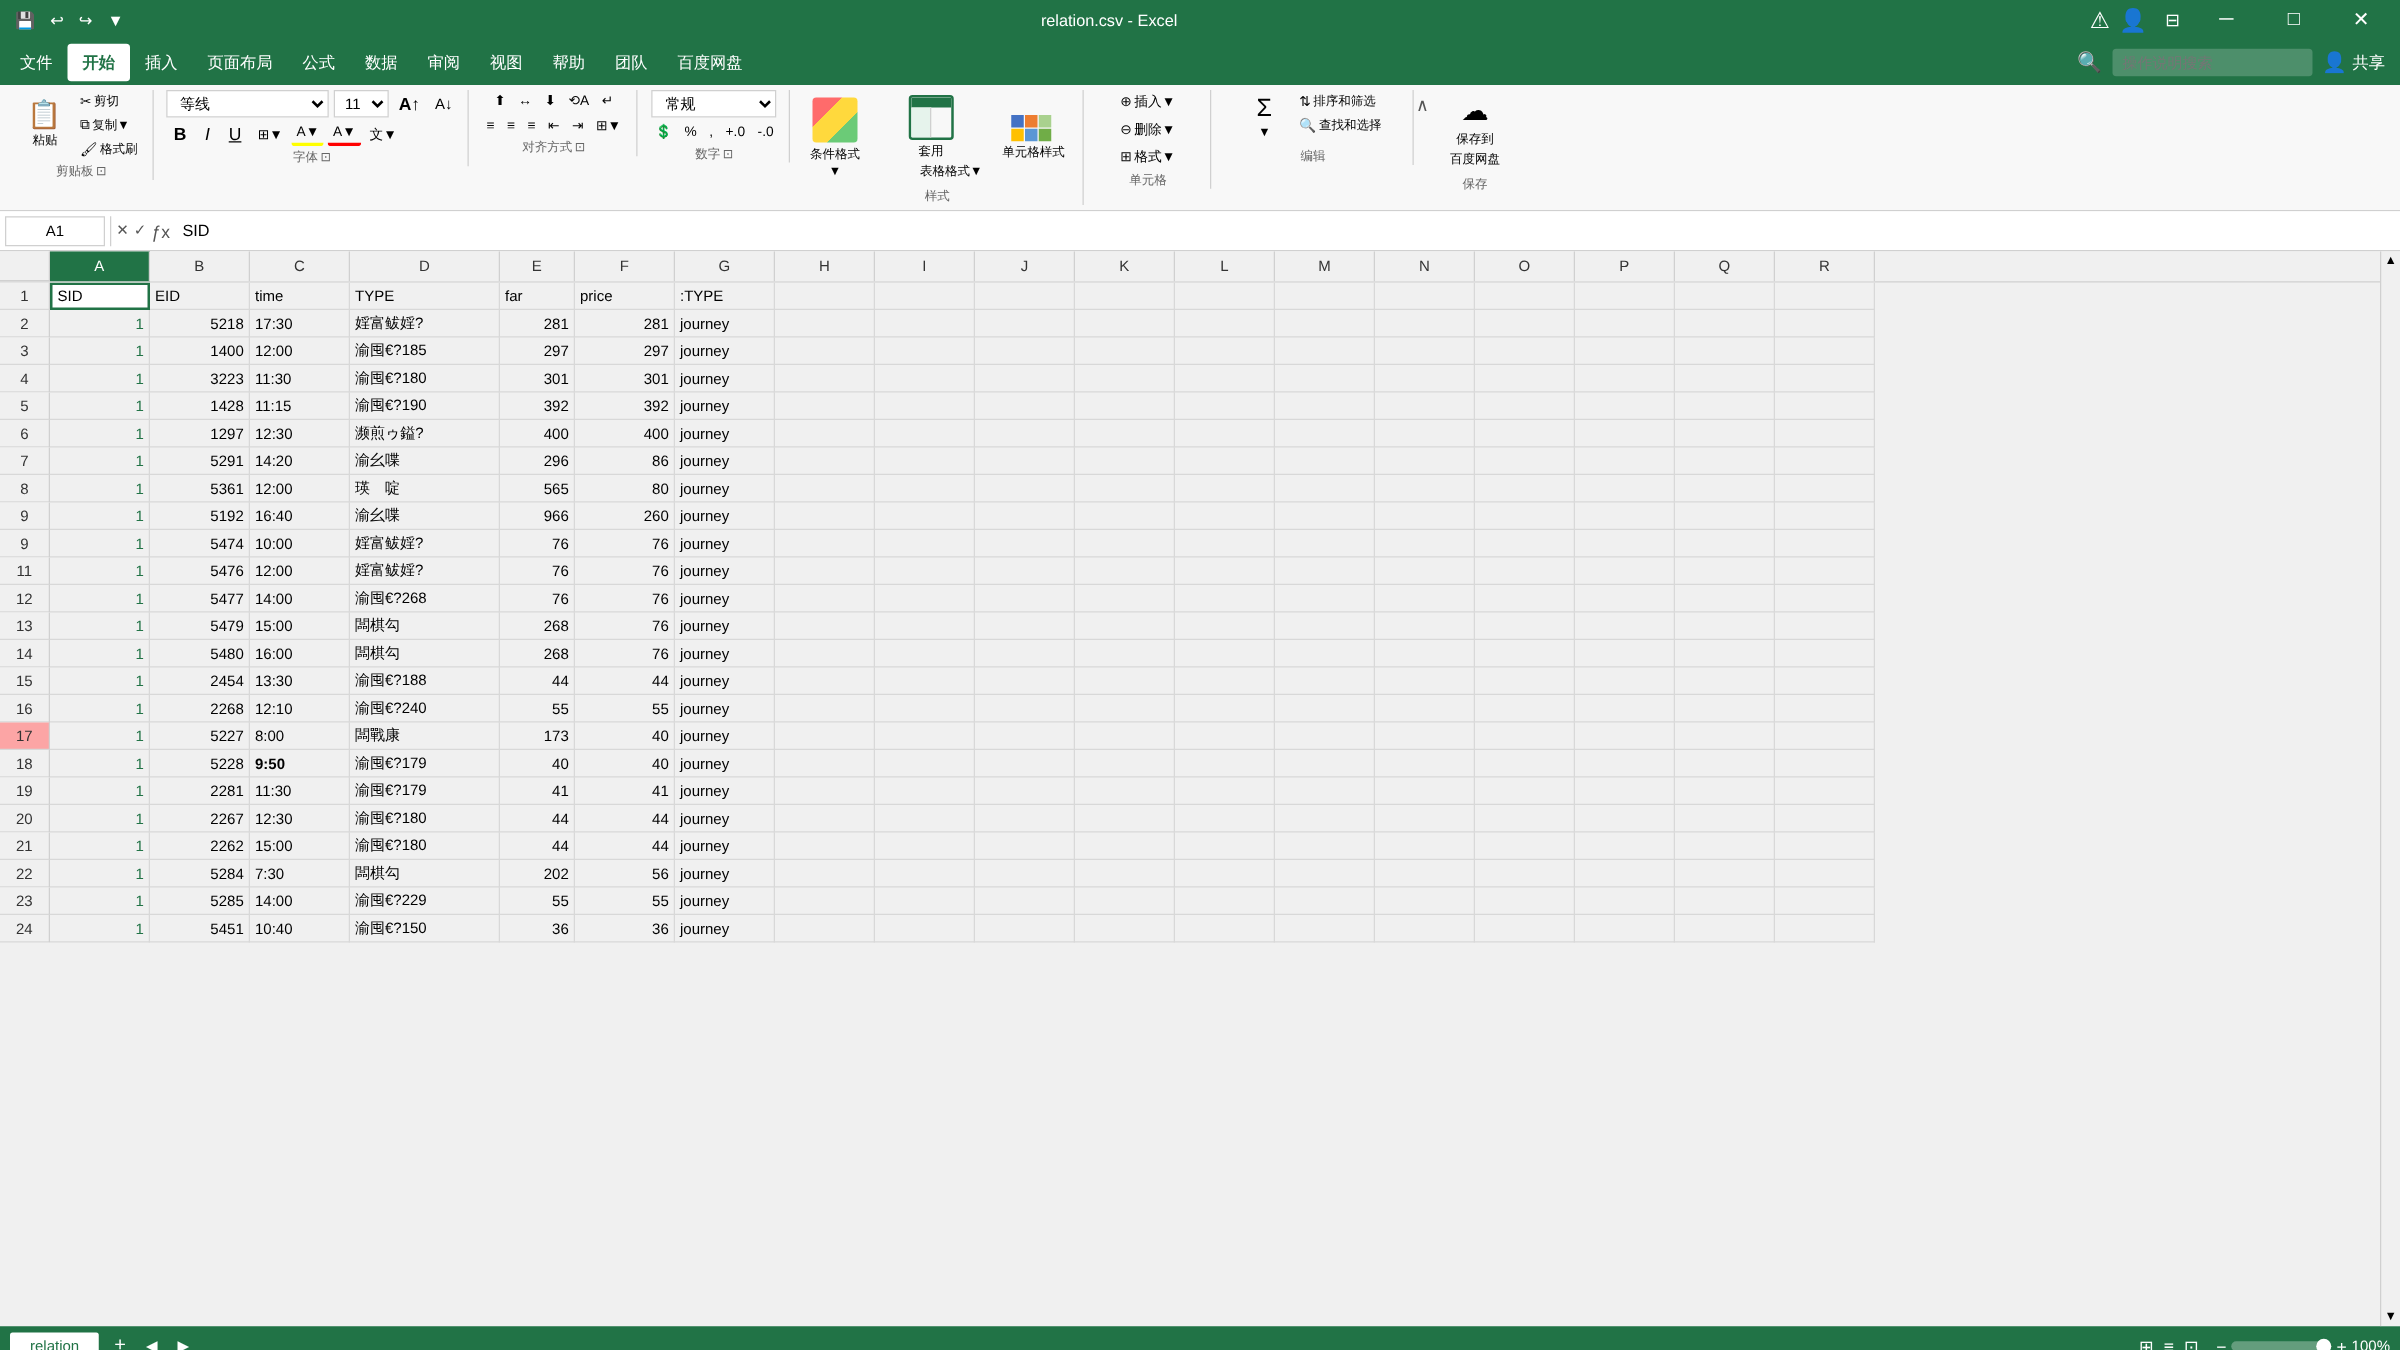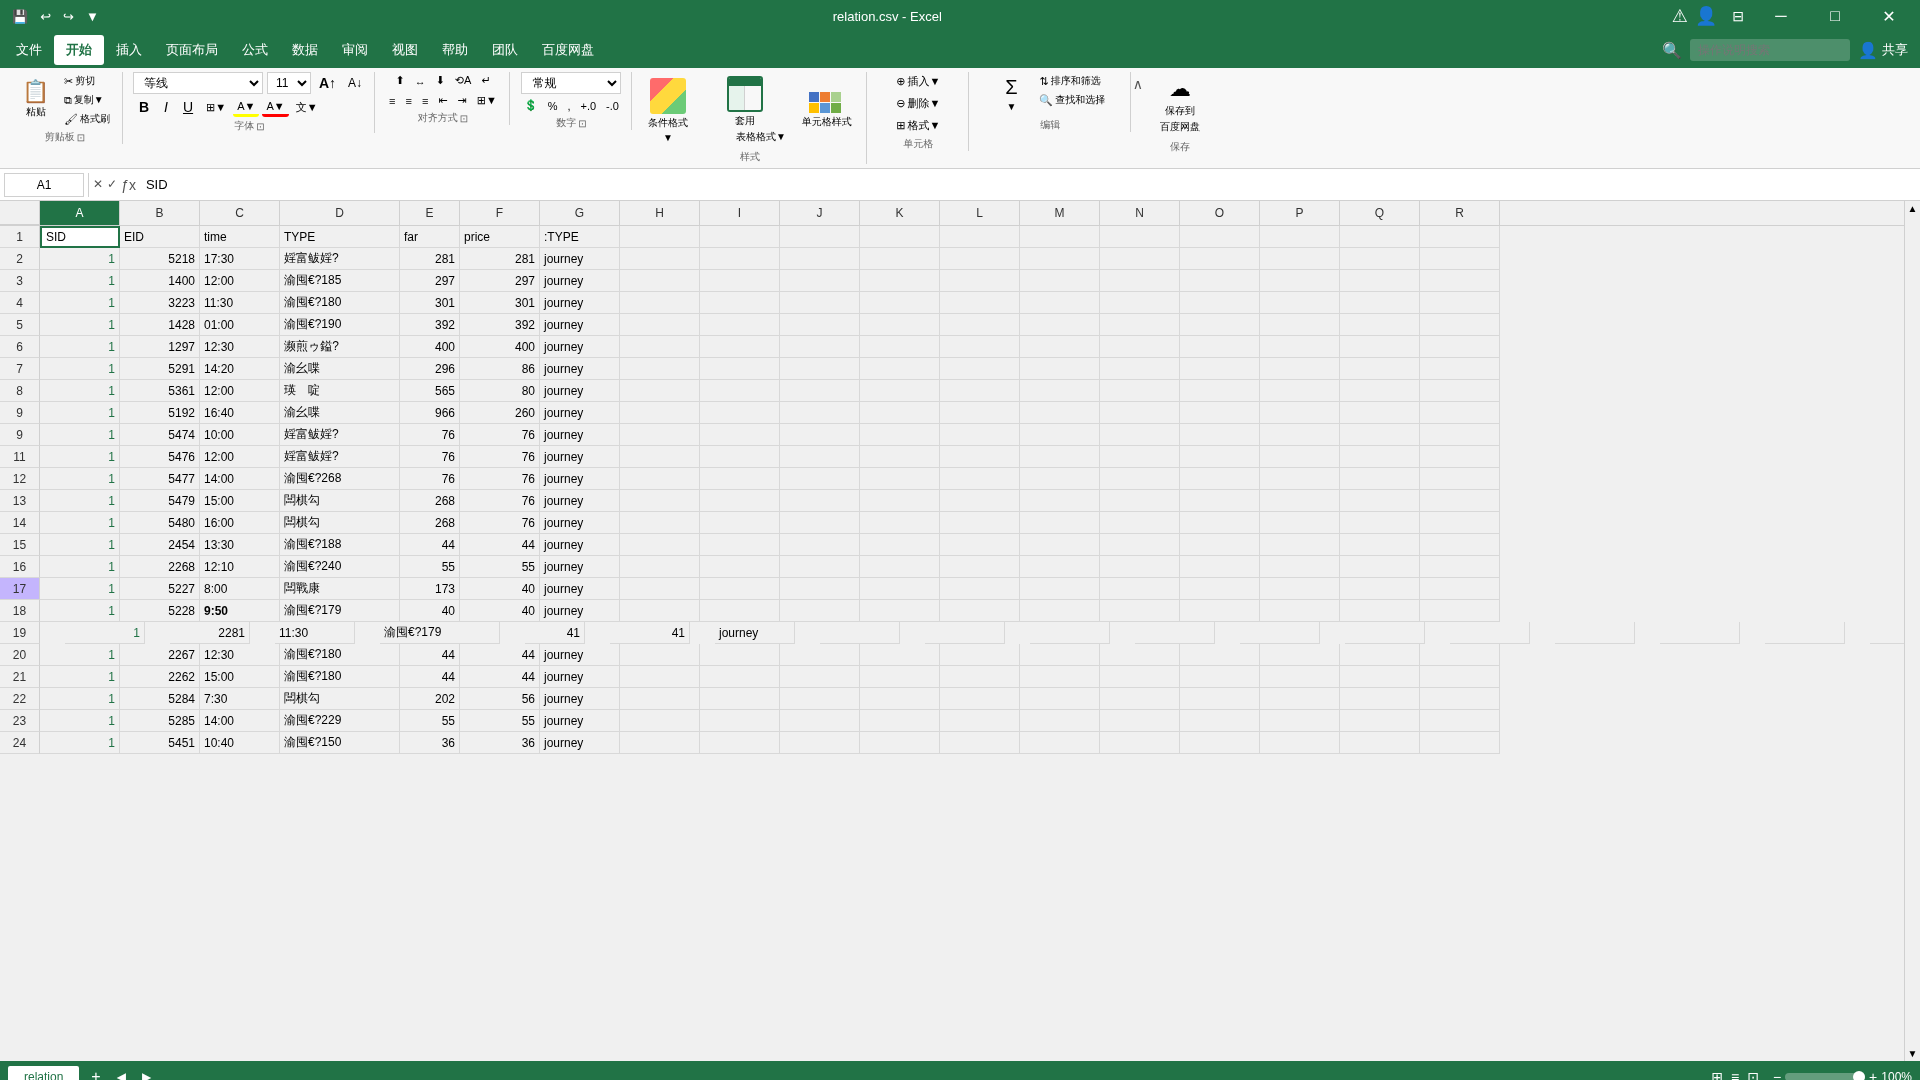--- a/index.html
+++ b/index.html
@@ -562,21 +562,21 @@
               <div style="min-height: 22px; width: 80px; min-width: 80px; border-right: 1px solid rgb(216, 216, 216); border-bottom: 1px solid rgb(216, 216, 216); padding: 2px 4px; font-size: 12px; overflow: hidden; white-space: nowrap; display: flex; align-items: center; flex-shrink: 0;"></div>
               <div style="min-height: 22px; width: 80px; min-width: 80px; border-right: 1px solid rgb(216, 216, 216); border-bottom: 1px solid rgb(216, 216, 216); padding: 2px 4px; font-size: 12px; overflow: hidden; white-space: nowrap; display: flex; align-items: center; flex-shrink: 0;"></div>
               <div style="min-height: 22px; width: 80px; min-width: 80px; border-right: 1px solid rgb(216, 216, 216); border-bottom: 1px solid rgb(216, 216, 216); padding: 2px 4px; font-size: 12px; overflow: hidden; white-space: nowrap; display: flex; align-items: center; flex-shrink: 0;"></div>
               <div style="min-height: 22px; width: 80px; min-width: 80px; border-right: 1px solid rgb(216, 216, 216); border-bottom: 1px solid rgb(216, 216, 216); padding: 2px 4px; font-size: 12px; overflow: hidden; white-space: nowrap; display: flex; align-items: center; flex-shrink: 0;"></div>
               <div style="min-height: 22px; width: 80px; min-width: 80px; border-right: 1px solid rgb(216, 216, 216); border-bottom: 1px solid rgb(216, 216, 216); padding: 2px 4px; font-size: 12px; overflow: hidden; white-space: nowrap; display: flex; align-items: center; flex-shrink: 0;"></div>
             </div>
             <div style="display: flex; min-height: 22px;">
               <div style="min-height: 22px; width: 40px; min-width: 40px; border-bottom: 1px solid rgb(216, 216, 216); border-right: 1px solid rgb(208, 208, 208); display: flex; align-items: center; justify-content: center; font-size: 12px; color: rgb(51, 51, 51); background: rgb(240, 240, 240); position: sticky; left: 0px; z-index: 5; flex-shrink: 0;">5</div>
               <div style="min-height: 22px; width: 80px; min-width: 80px; border-right: 1px solid rgb(216, 216, 216); border-bottom: 1px solid rgb(216, 216, 216); padding: 2px 4px; font-size: 12px; overflow: hidden; white-space: nowrap; display: flex; align-items: center; flex-shrink: 0; justify-content: flex-end; color: rgb(33, 115, 70);">1</div>
               <div style="min-height: 22px; width: 80px; min-width: 80px; border-right: 1px solid rgb(216, 216, 216); border-bottom: 1px solid rgb(216, 216, 216); padding: 2px 4px; font-size: 12px; overflow: hidden; white-space: nowrap; display: flex; align-items: center; flex-shrink: 0; justify-content: flex-end;">1428</div>
-              <div style="min-height: 22px; width: 80px; min-width: 80px; border-right: 1px solid rgb(216, 216, 216); border-bottom: 1px solid rgb(216, 216, 216); padding: 2px 4px; font-size: 12px; overflow: hidden; white-space: nowrap; display: flex; align-items: center; flex-shrink: 0;">01:00</div>
+              <div style="min-height: 22px; width: 80px; min-width: 80px; border-right: 1px solid rgb(216, 216, 216); border-bottom: 1px solid rgb(216, 216, 216); padding: 2px 4px; font-size: 12px; overflow: hidden; white-space: nowrap; display: flex; align-items: center; flex-shrink: 0;">11:15</div>
               <div style="min-height: 22px; width: 120px; min-width: 120px; border-right: 1px solid rgb(216, 216, 216); border-bottom: 1px solid rgb(216, 216, 216); padding: 2px 4px; font-size: 12px; overflow: hidden; white-space: nowrap; display: flex; align-items: center; flex-shrink: 0;">渝囤€?190</div>
               <div style="min-height: 22px; width: 60px; min-width: 60px; border-right: 1px solid rgb(216, 216, 216); border-bottom: 1px solid rgb(216, 216, 216); padding: 2px 4px; font-size: 12px; overflow: hidden; white-space: nowrap; display: flex; align-items: center; flex-shrink: 0; justify-content: flex-end;">392</div>
               <div style="min-height: 22px; width: 80px; min-width: 80px; border-right: 1px solid rgb(216, 216, 216); border-bottom: 1px solid rgb(216, 216, 216); padding: 2px 4px; font-size: 12px; overflow: hidden; white-space: nowrap; display: flex; align-items: center; flex-shrink: 0; justify-content: flex-end;">392</div>
               <div style="min-height: 22px; width: 80px; min-width: 80px; border-right: 1px solid rgb(216, 216, 216); border-bottom: 1px solid rgb(216, 216, 216); padding: 2px 4px; font-size: 12px; overflow: hidden; white-space: nowrap; display: flex; align-items: center; flex-shrink: 0;">journey</div>
               <div style="min-height: 22px; width: 80px; min-width: 80px; border-right: 1px solid rgb(216, 216, 216); border-bottom: 1px solid rgb(216, 216, 216); padding: 2px 4px; font-size: 12px; overflow: hidden; white-space: nowrap; display: flex; align-items: center; flex-shrink: 0;"></div>
               <div style="min-height: 22px; width: 80px; min-width: 80px; border-right: 1px solid rgb(216, 216, 216); border-bottom: 1px solid rgb(216, 216, 216); padding: 2px 4px; font-size: 12px; overflow: hidden; white-space: nowrap; display: flex; align-items: center; flex-shrink: 0;"></div>
               <div style="min-height: 22px; width: 80px; min-width: 80px; border-right: 1px solid rgb(216, 216, 216); border-bottom: 1px solid rgb(216, 216, 216); padding: 2px 4px; font-size: 12px; overflow: hidden; white-space: nowrap; display: flex; align-items: center; flex-shrink: 0;"></div>
               <div style="min-height: 22px; width: 80px; min-width: 80px; border-right: 1px solid rgb(216, 216, 216); border-bottom: 1px solid rgb(216, 216, 216); padding: 2px 4px; font-size: 12px; overflow: hidden; white-space: nowrap; display: flex; align-items: center; flex-shrink: 0;"></div>
               <div style="min-height: 22px; width: 80px; min-width: 80px; border-right: 1px solid rgb(216, 216, 216); border-bottom: 1px solid rgb(216, 216, 216); padding: 2px 4px; font-size: 12px; overflow: hidden; white-space: nowrap; display: flex; align-items: center; flex-shrink: 0;"></div>
               <div style="min-height: 22px; width: 80px; min-width: 80px; border-right: 1px solid rgb(216, 216, 216); border-bottom: 1px solid rgb(216, 216, 216); padding: 2px 4px; font-size: 12px; overflow: hidden; white-space: nowrap; display: flex; align-items: center; flex-shrink: 0;"></div>
@@ -811,21 +811,21 @@
               <div style="min-height: 22px; width: 80px; min-width: 80px; border-right: 1px solid rgb(216, 216, 216); border-bottom: 1px solid rgb(216, 216, 216); padding: 2px 4px; font-size: 12px; overflow: hidden; white-space: nowrap; display: flex; align-items: center; flex-shrink: 0;"></div>
               <div style="min-height: 22px; width: 80px; min-width: 80px; border-right: 1px solid rgb(216, 216, 216); border-bottom: 1px solid rgb(216, 216, 216); padding: 2px 4px; font-size: 12px; overflow: hidden; white-space: nowrap; display: flex; align-items: center; flex-shrink: 0;"></div>
               <div style="min-height: 22px; width: 80px; min-width: 80px; border-right: 1px solid rgb(216, 216, 216); border-bottom: 1px solid rgb(216, 216, 216); padding: 2px 4px; font-size: 12px; overflow: hidden; white-space: nowrap; display: flex; align-items: center; flex-shrink: 0;"></div>
               <div style="min-height: 22px; width: 80px; min-width: 80px; border-right: 1px solid rgb(216, 216, 216); border-bottom: 1px solid rgb(216, 216, 216); padding: 2px 4px; font-size: 12px; overflow: hidden; white-space: nowrap; display: flex; align-items: center; flex-shrink: 0;"></div>
               <div style="min-height: 22px; width: 80px; min-width: 80px; border-right: 1px solid rgb(216, 216, 216); border-bottom: 1px solid rgb(216, 216, 216); padding: 2px 4px; font-size: 12px; overflow: hidden; white-space: nowrap; display: flex; align-items: center; flex-shrink: 0;"></div>
               <div style="min-height: 22px; width: 80px; min-width: 80px; border-right: 1px solid rgb(216, 216, 216); border-bottom: 1px solid rgb(216, 216, 216); padding: 2px 4px; font-size: 12px; overflow: hidden; white-space: nowrap; display: flex; align-items: center; flex-shrink: 0;"></div>
               <div style="min-height: 22px; width: 80px; min-width: 80px; border-right: 1px solid rgb(216, 216, 216); border-bottom: 1px solid rgb(216, 216, 216); padding: 2px 4px; font-size: 12px; overflow: hidden; white-space: nowrap; display: flex; align-items: center; flex-shrink: 0;"></div>
               <div style="min-height: 22px; width: 80px; min-width: 80px; border-right: 1px solid rgb(216, 216, 216); border-bottom: 1px solid rgb(216, 216, 216); padding: 2px 4px; font-size: 12px; overflow: hidden; white-space: nowrap; display: flex; align-items: center; flex-shrink: 0;"></div>
             </div>
             <div style="display: flex; min-height: 22px;">
-              <div style="min-height: 22px; width: 40px; min-width: 40px; border-bottom: 1px solid rgb(216, 216, 216); border-right: 1px solid rgb(208, 208, 208); display: flex; align-items: center; justify-content: center; font-size: 12px; color: rgb(51, 51, 51); background: #c4b5fd; position: sticky; left: 0px; z-index: 5; flex-shrink: 0;">17</div>
+              <div style="min-height: 22px; width: 40px; min-width: 40px; border-bottom: 1px solid rgb(216, 216, 216); border-right: 1px solid rgb(208, 208, 208); display: flex; align-items: center; justify-content: center; font-size: 12px; color: rgb(51, 51, 51); background: #fca5a5; position: sticky; left: 0px; z-index: 5; flex-shrink: 0;">17</div>
               <div style="min-height: 22px; width: 80px; min-width: 80px; border-right: 1px solid rgb(216, 216, 216); border-bottom: 1px solid rgb(216, 216, 216); padding: 2px 4px; font-size: 12px; overflow: hidden; white-space: nowrap; display: flex; align-items: center; flex-shrink: 0; justify-content: flex-end; color: rgb(33, 115, 70);">1</div>
               <div style="min-height: 22px; width: 80px; min-width: 80px; border-right: 1px solid rgb(216, 216, 216); border-bottom: 1px solid rgb(216, 216, 216); padding: 2px 4px; font-size: 12px; overflow: hidden; white-space: nowrap; display: flex; align-items: center; flex-shrink: 0; justify-content: flex-end;">5227</div>
               <div style="min-height: 22px; width: 80px; min-width: 80px; border-right: 1px solid rgb(216, 216, 216); border-bottom: 1px solid rgb(216, 216, 216); padding: 2px 4px; font-size: 12px; overflow: hidden; white-space: nowrap; display: flex; align-items: center; flex-shrink: 0;">8:00</div>
               <div style="min-height: 22px; width: 120px; min-width: 120px; border-right: 1px solid rgb(216, 216, 216); border-bottom: 1px solid rgb(216, 216, 216); padding: 2px 4px; font-size: 12px; overflow: hidden; white-space: nowrap; display: flex; align-items: center; flex-shrink: 0;">闆戰康</div>
               <div style="min-height: 22px; width: 60px; min-width: 60px; border-right: 1px solid rgb(216, 216, 216); border-bottom: 1px solid rgb(216, 216, 216); padding: 2px 4px; font-size: 12px; overflow: hidden; white-space: nowrap; display: flex; align-items: center; flex-shrink: 0; justify-content: flex-end;">173</div>
               <div style="min-height: 22px; width: 80px; min-width: 80px; border-right: 1px solid rgb(216, 216, 216); border-bottom: 1px solid rgb(216, 216, 216); padding: 2px 4px; font-size: 12px; overflow: hidden; white-space: nowrap; display: flex; align-items: center; flex-shrink: 0; justify-content: flex-end;">40</div>
               <div style="min-height: 22px; width: 80px; min-width: 80px; border-right: 1px solid rgb(216, 216, 216); border-bottom: 1px solid rgb(216, 216, 216); padding: 2px 4px; font-size: 12px; overflow: hidden; white-space: nowrap; display: flex; align-items: center; flex-shrink: 0;">journey</div>
               <div style="min-height: 22px; width: 80px; min-width: 80px; border-right: 1px solid rgb(216, 216, 216); border-bottom: 1px solid rgb(216, 216, 216); padding: 2px 4px; font-size: 12px; overflow: hidden; white-space: nowrap; display: flex; align-items: center; flex-shrink: 0;"></div>
               <div style="min-height: 22px; width: 80px; min-width: 80px; border-right: 1px solid rgb(216, 216, 216); border-bottom: 1px solid rgb(216, 216, 216); padding: 2px 4px; font-size: 12px; overflow: hidden; white-space: nowrap; display: flex; align-items: center; flex-shrink: 0;"></div>
               <div style="min-height: 22px; width: 80px; min-width: 80px; border-right: 1px solid rgb(216, 216, 216); border-bottom: 1px solid rgb(216, 216, 216); padding: 2px 4px; font-size: 12px; overflow: hidden; white-space: nowrap; display: flex; align-items: center; flex-shrink: 0;"></div>
@@ -852,21 +852,21 @@
               <div style="min-height: 22px; width: 80px; min-width: 80px; border-right: 1px solid rgb(216, 216, 216); border-bottom: 1px solid rgb(216, 216, 216); padding: 2px 4px; font-size: 12px; overflow: hidden; white-space: nowrap; display: flex; align-items: center; flex-shrink: 0;"></div>
               <div style="min-height: 22px; width: 80px; min-width: 80px; border-right: 1px solid rgb(216, 216, 216); border-bottom: 1px solid rgb(216, 216, 216); padding: 2px 4px; font-size: 12px; overflow: hidden; white-space: nowrap; display: flex; align-items: center; flex-shrink: 0;"></div>
               <div style="min-height: 22px; width: 80px; min-width: 80px; border-right: 1px solid rgb(216, 216, 216); border-bottom: 1px solid rgb(216, 216, 216); padding: 2px 4px; font-size: 12px; overflow: hidden; white-space: nowrap; display: flex; align-items: center; flex-shrink: 0;"></div>
               <div style="min-height: 22px; width: 80px; min-width: 80px; border-right: 1px solid rgb(216, 216, 216); border-bottom: 1px solid rgb(216, 216, 216); padding: 2px 4px; font-size: 12px; overflow: hidden; white-space: nowrap; display: flex; align-items: center; flex-shrink: 0;"></div>
               <div style="min-height: 22px; width: 80px; min-width: 80px; border-right: 1px solid rgb(216, 216, 216); border-bottom: 1px solid rgb(216, 216, 216); padding: 2px 4px; font-size: 12px; overflow: hidden; white-space: nowrap; display: flex; align-items: center; flex-shrink: 0;"></div>
               <div style="min-height: 22px; width: 80px; min-width: 80px; border-right: 1px solid rgb(216, 216, 216); border-bottom: 1px solid rgb(216, 216, 216); padding: 2px 4px; font-size: 12px; overflow: hidden; white-space: nowrap; display: flex; align-items: center; flex-shrink: 0;"></div>
               <div style="min-height: 22px; width: 80px; min-width: 80px; border-right: 1px solid rgb(216, 216, 216); border-bottom: 1px solid rgb(216, 216, 216); padding: 2px 4px; font-size: 12px; overflow: hidden; white-space: nowrap; display: flex; align-items: center; flex-shrink: 0;"></div>
               <div style="min-height: 22px; width: 80px; min-width: 80px; border-right: 1px solid rgb(216, 216, 216); border-bottom: 1px solid rgb(216, 216, 216); padding: 2px 4px; font-size: 12px; overflow: hidden; white-space: nowrap; display: flex; align-items: center; flex-shrink: 0;"></div>
               <div style="min-height: 22px; width: 80px; min-width: 80px; border-right: 1px solid rgb(216, 216, 216); border-bottom: 1px solid rgb(216, 216, 216); padding: 2px 4px; font-size: 12px; overflow: hidden; white-space: nowrap; display: flex; align-items: center; flex-shrink: 0;"></div>
             </div>
-            <div style="display: flex; min-height: 22px; gap: 25px;">
+            <div style="display: flex; min-height: 22px;">
               <div style="min-height: 22px; width: 40px; min-width: 40px; border-bottom: 1px solid rgb(216, 216, 216); border-right: 1px solid rgb(208, 208, 208); display: flex; align-items: center; justify-content: center; font-size: 12px; color: rgb(51, 51, 51); background: rgb(240, 240, 240); position: sticky; left: 0px; z-index: 5; flex-shrink: 0;">19</div>
               <div style="min-height: 22px; width: 80px; min-width: 80px; border-right: 1px solid rgb(216, 216, 216); border-bottom: 1px solid rgb(216, 216, 216); padding: 2px 4px; font-size: 12px; overflow: hidden; white-space: nowrap; display: flex; align-items: center; flex-shrink: 0; justify-content: flex-end; color: rgb(33, 115, 70);">1</div>
               <div style="min-height: 22px; width: 80px; min-width: 80px; border-right: 1px solid rgb(216, 216, 216); border-bottom: 1px solid rgb(216, 216, 216); padding: 2px 4px; font-size: 12px; overflow: hidden; white-space: nowrap; display: flex; align-items: center; flex-shrink: 0; justify-content: flex-end;">2281</div>
               <div style="min-height: 22px; width: 80px; min-width: 80px; border-right: 1px solid rgb(216, 216, 216); border-bottom: 1px solid rgb(216, 216, 216); padding: 2px 4px; font-size: 12px; overflow: hidden; white-space: nowrap; display: flex; align-items: center; flex-shrink: 0;">11:30</div>
               <div style="min-height: 22px; width: 120px; min-width: 120px; border-right: 1px solid rgb(216, 216, 216); border-bottom: 1px solid rgb(216, 216, 216); padding: 2px 4px; font-size: 12px; overflow: hidden; white-space: nowrap; display: flex; align-items: center; flex-shrink: 0;">渝囤€?179</div>
               <div style="min-height: 22px; width: 60px; min-width: 60px; border-right: 1px solid rgb(216, 216, 216); border-bottom: 1px solid rgb(216, 216, 216); padding: 2px 4px; font-size: 12px; overflow: hidden; white-space: nowrap; display: flex; align-items: center; flex-shrink: 0; justify-content: flex-end;">41</div>
               <div style="min-height: 22px; width: 80px; min-width: 80px; border-right: 1px solid rgb(216, 216, 216); border-bottom: 1px solid rgb(216, 216, 216); padding: 2px 4px; font-size: 12px; overflow: hidden; white-space: nowrap; display: flex; align-items: center; flex-shrink: 0; justify-content: flex-end;">41</div>
               <div style="min-height: 22px; width: 80px; min-width: 80px; border-right: 1px solid rgb(216, 216, 216); border-bottom: 1px solid rgb(216, 216, 216); padding: 2px 4px; font-size: 12px; overflow: hidden; white-space: nowrap; display: flex; align-items: center; flex-shrink: 0;">journey</div>
               <div style="min-height: 22px; width: 80px; min-width: 80px; border-right: 1px solid rgb(216, 216, 216); border-bottom: 1px solid rgb(216, 216, 216); padding: 2px 4px; font-size: 12px; overflow: hidden; white-space: nowrap; display: flex; align-items: center; flex-shrink: 0;"></div>
               <div style="min-height: 22px; width: 80px; min-width: 80px; border-right: 1px solid rgb(216, 216, 216); border-bottom: 1px solid rgb(216, 216, 216); padding: 2px 4px; font-size: 12px; overflow: hidden; white-space: nowrap; display: flex; align-items: center; flex-shrink: 0;"></div>

